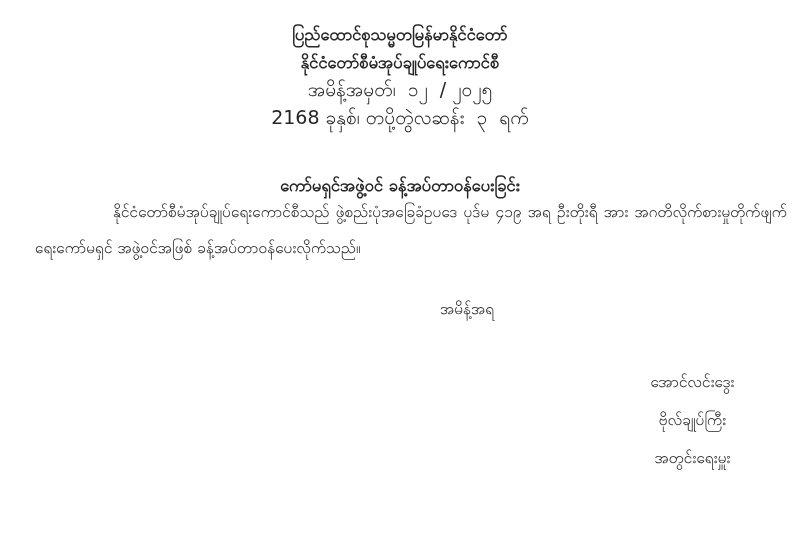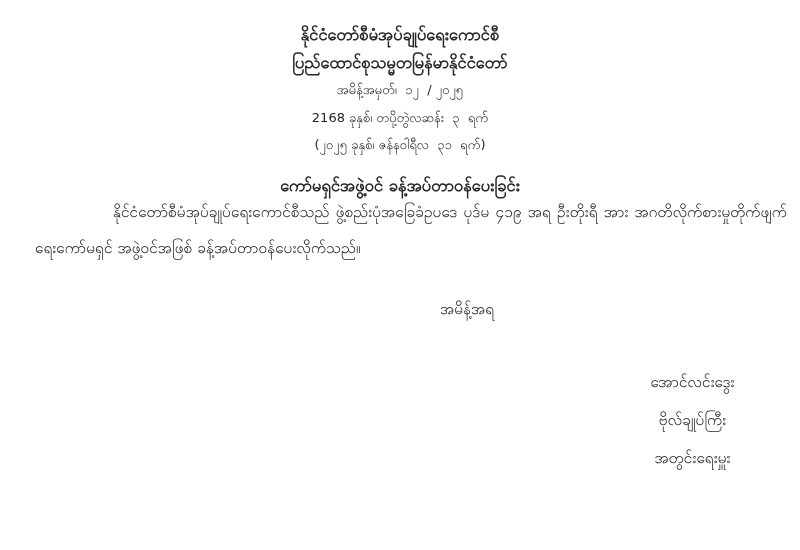--- a/index.html
+++ b/index.html
@@ -18,21 +18,21 @@
   }
   .header {
     position: absolute;
     top: 21px;
     left: 0;
     width: 800px;
     text-align: center;
   }
   .h-line {
     line-height: 27.5px;
-    font-size: 13px;
+    font-size: 19px;
     white-space: pre-wrap;
   }
   .bold {
     font-weight: bold;
   }
   .h-line.title {
     font-size: 16.5px;
   }
   .subject {
     position: absolute;
@@ -76,25 +76,24 @@
     line-height: 24px;
     margin-bottom: 14px;
   }
 </style>
 </head>
 <body>
 
 <div class="page">
 
   <div class="header">
+    <div class="h-line title bold">ပြည်ထောင်စုသမ္မတမြန်မာနိုင်ငံတော်</div>
     <div class="h-line title bold">နိုင်ငံတော်စီမံအုပ်ချုပ်ရေးကောင်စီ</div>
-    <div class="h-line title bold">ပြည်ထောင်စုသမ္မတမြန်မာနိုင်ငံတော်</div>
     <div class="h-line">အမိန့်အမှတ်၊  ၁၂  / ၂၀၂၅</div>
     <div class="h-line">2168 ခုနှစ်၊ တပို့တွဲလဆန်း  ၃  ရက်</div>
-    <div class="h-line">(၂၀၂၅ ခုနှစ်၊ ဇန်နဝါရီလ  ၃၁  ရက်)</div>
   </div>
 
   <div class="subject">ကော်မရှင်အဖွဲ့ဝင် ခန့်အပ်တာဝန်ပေးခြင်း</div>
 
   <p class="body-para">နိုင်ငံတော်စီမံအုပ်ချုပ်ရေးကောင်စီသည် ဖွဲ့စည်းပုံအခြေခံဥပဒေ ပုဒ်မ ၄၁၉ အရ ဦးတိုးရီ အား အဂတိလိုက်စားမှုတိုက်ဖျက်ရေးကော်မရှင် အဖွဲ့ဝင်အဖြစ် ခန့်အပ်တာဝန်ပေးလိုက်သည်။</p>
 
   <div class="by-order">အမိန့်အရ</div>
 
   <div class="signature">
     <div class="sig-line">အောင်လင်းဒွေး</div>

